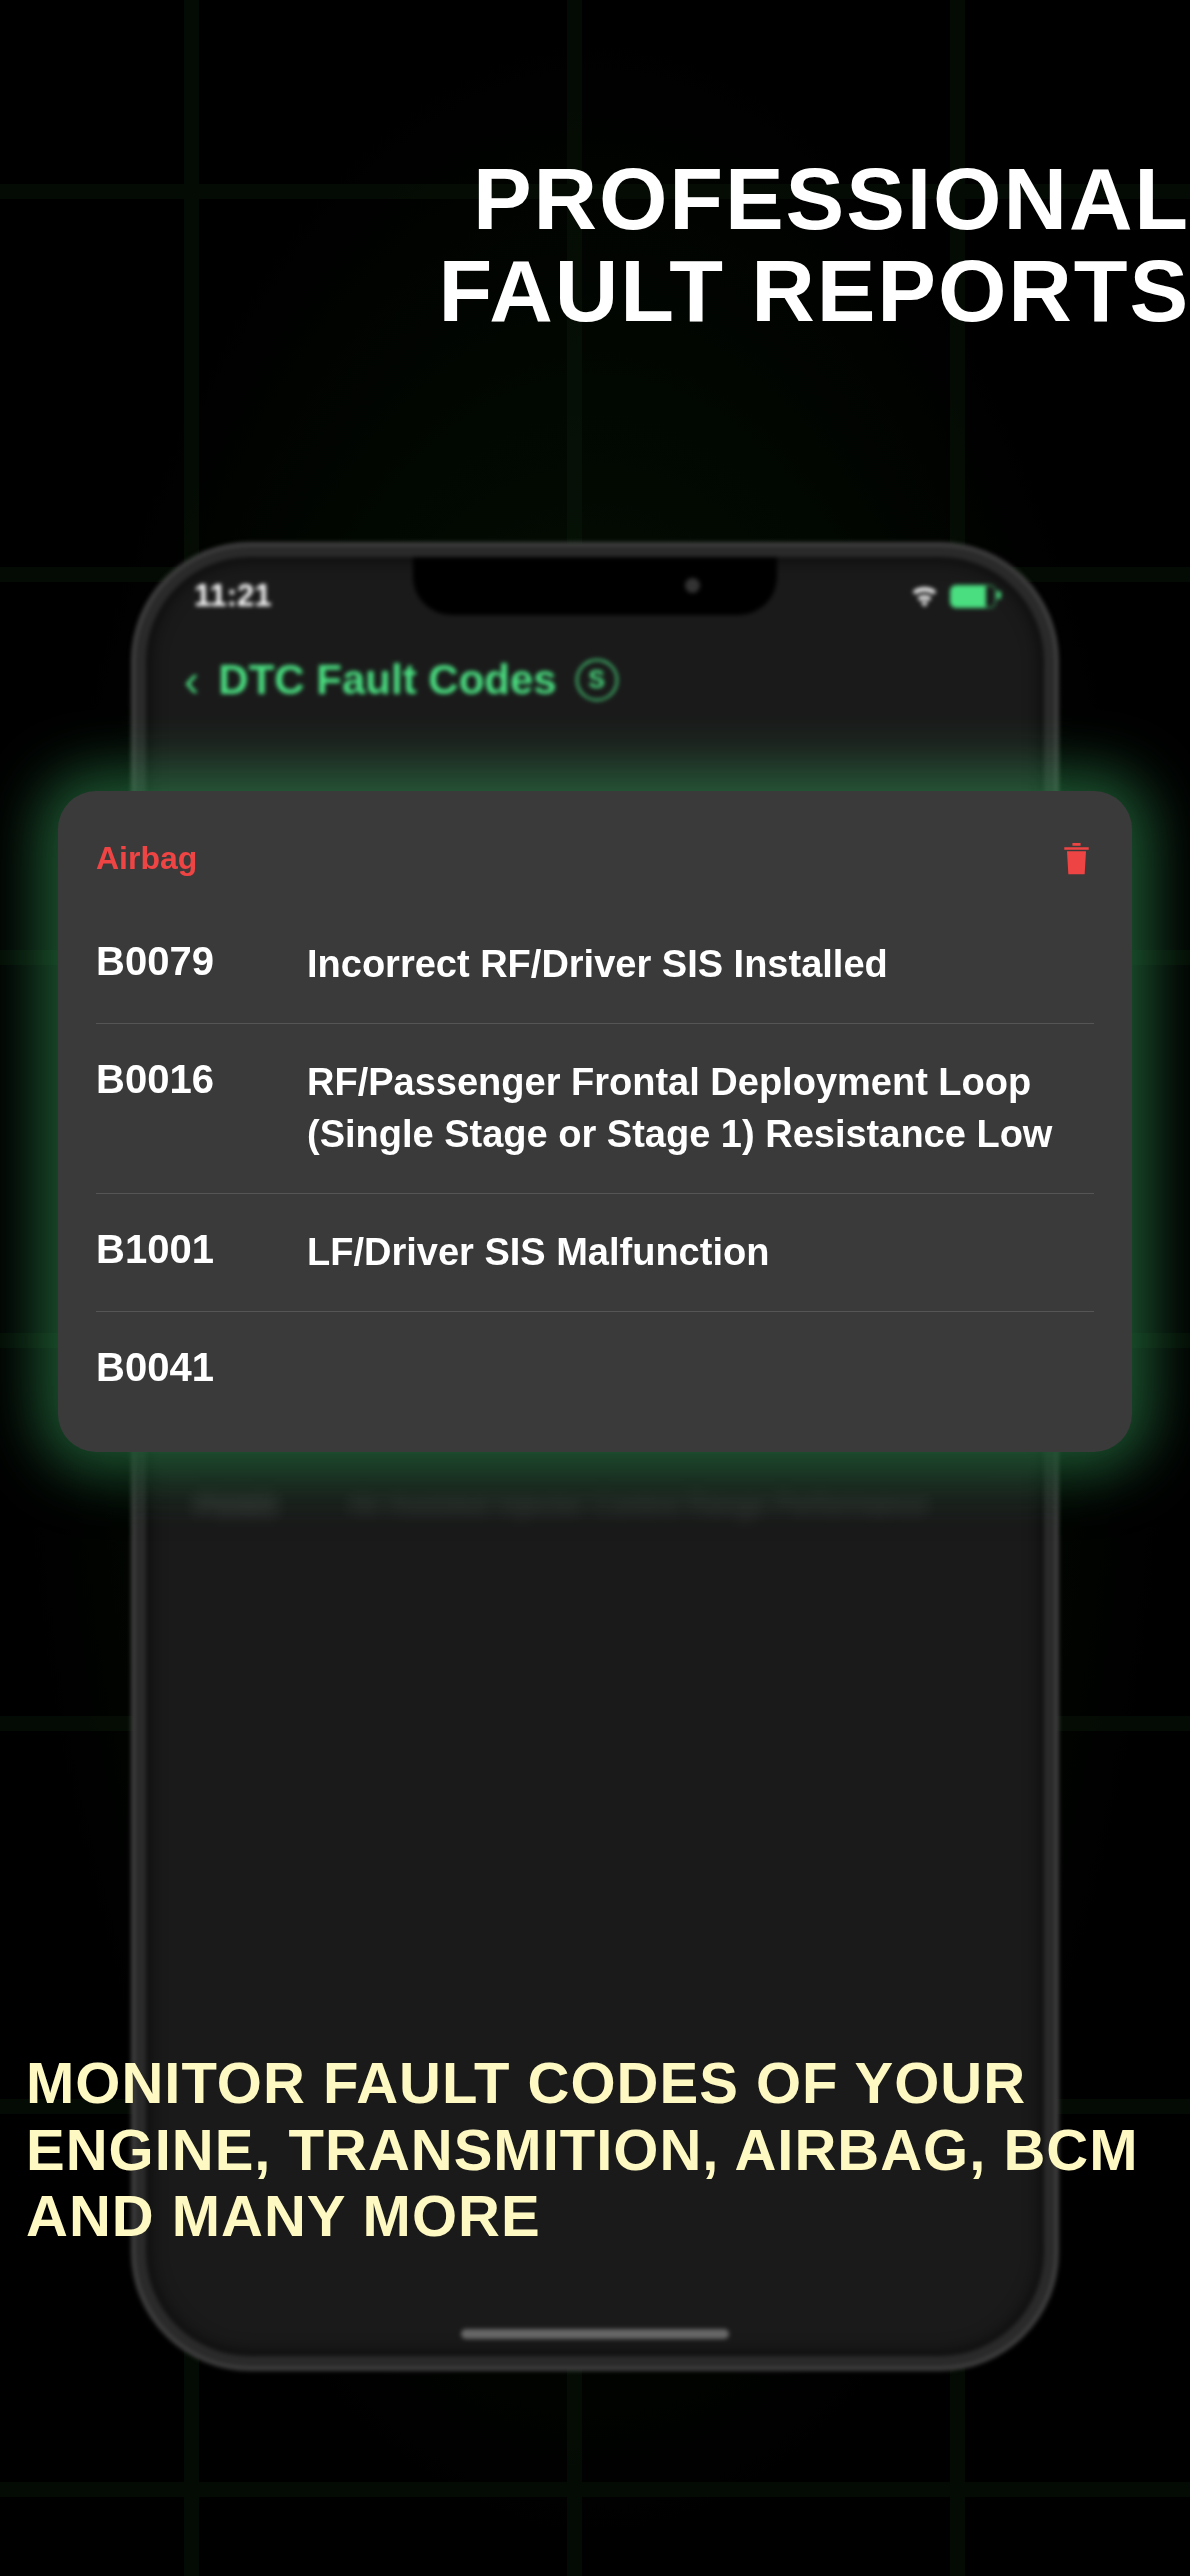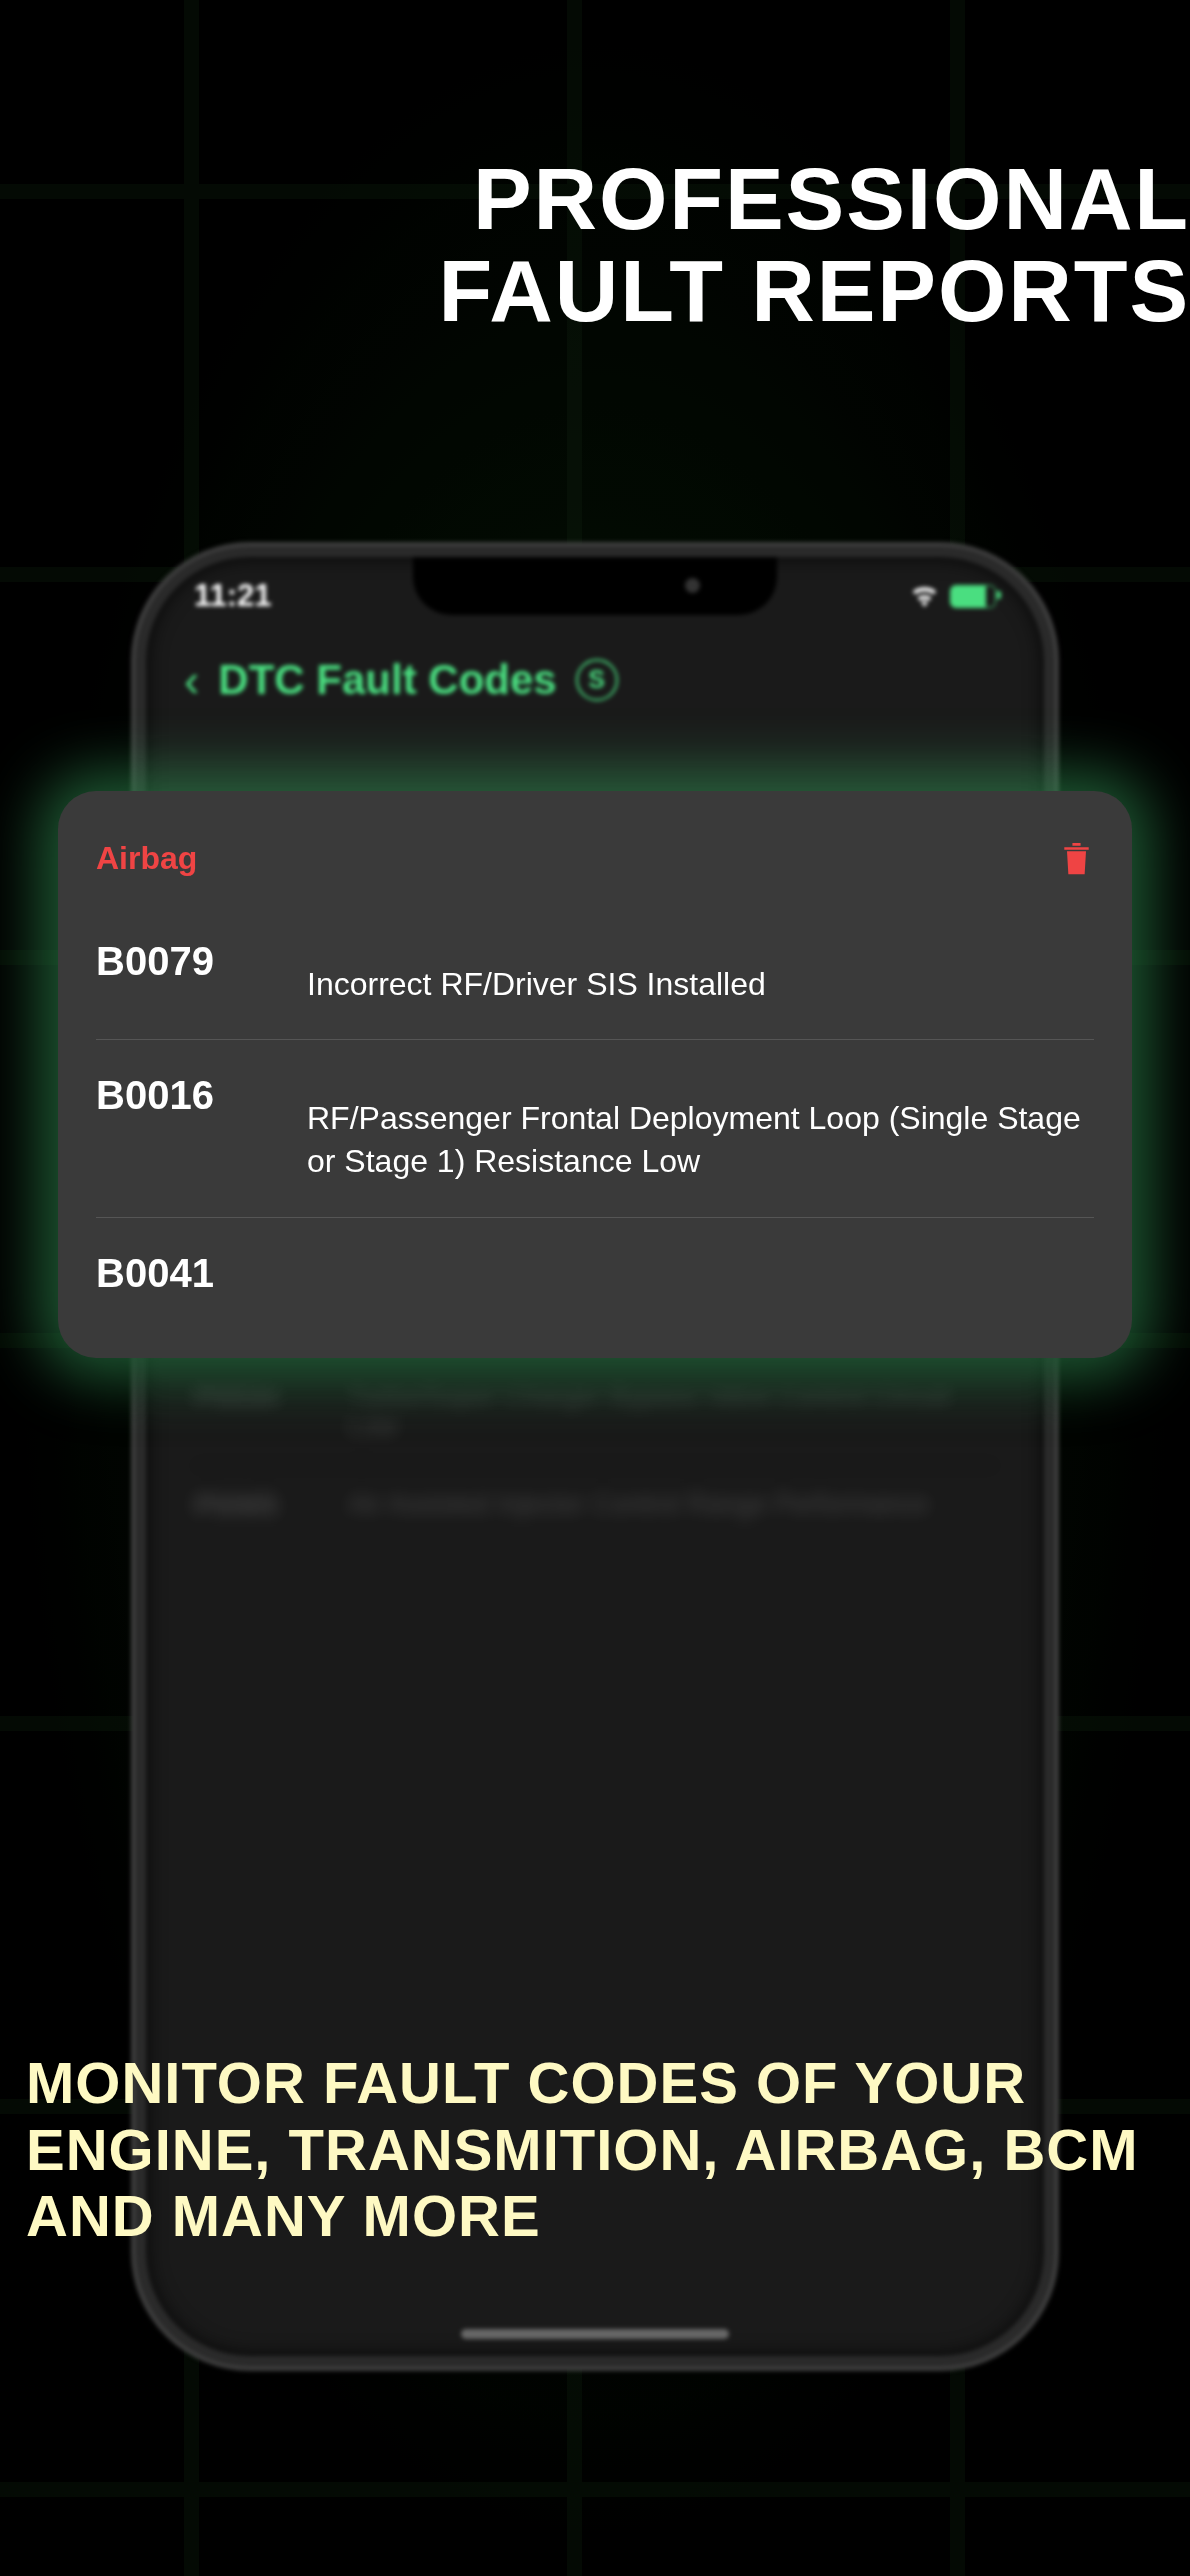--- a/index.html
+++ b/index.html
@@ -222,25 +222,24 @@
     
     .fault-code {
       color: #fff;
       font-size: 40px;
       font-weight: 700;
       min-width: 173px;
     }
     
     .fault-desc {
       color: #fff;
-      font-size: 32px;
-      font-weight: 400;
+      font-size: 38px;
+      font-weight: 700;
       line-height: 1.35;
       flex: 1;
-      margin-top: 24px;
     }
     
     .dimmed-section {
       position: absolute;
       top: 594px;
       left: 48px;
       right: 48px;
       opacity: 0.5;
       filter: blur(1px);
     }
@@ -353,18 +352,22 @@
 
   <div class="fault-row">
     <span class="fault-code">B0079</span>
     <span class="fault-desc">Incorrect RF/Driver SIS Installed</span>
   </div>
   <div class="fault-row">
     <span class="fault-code">B0016</span>
     <span class="fault-desc">RF/Passenger Frontal Deployment Loop (Single Stage or Stage 1) Resistance Low</span>
   </div>
   <div class="fault-row">
+    <span class="fault-code">B1001</span>
+    <span class="fault-desc">LF/Driver SIS Malfunction</span>
+  </div>
+  <div class="fault-row">
     <span class="fault-code">B0041</span>
   </div>
 </div>
 
 <div class="marketing-subtitle">MONITOR FAULT CODES OF YOUR ENGINE, TRANSMITION, AIRBAG, BCM AND MANY MORE</div>
 
 
 </body></html>

